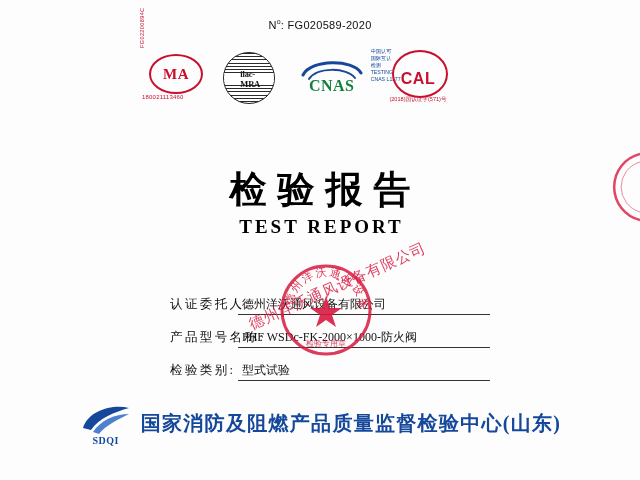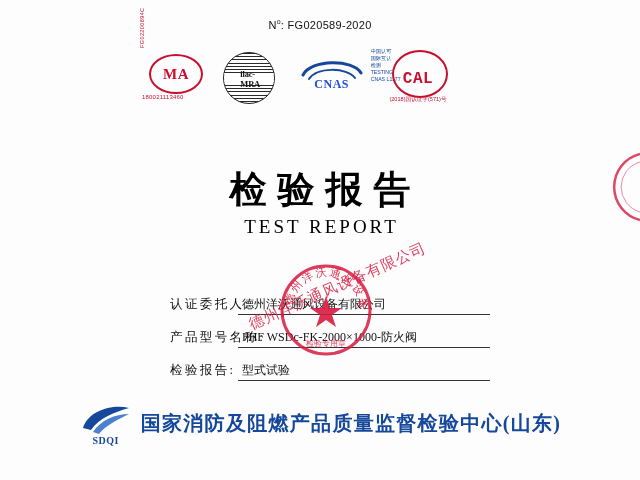--- a/index.html
+++ b/index.html
@@ -164,22 +164,22 @@
     width: 62px;
     height: 26px;
   }
   .cnas-text {
     position: absolute;
     top: 26px;
     width: 100%;
     text-align: center;
     font-family: "Liberation Serif", serif;
     font-weight: bold;
-    font-size: 12px;
-    color: #1d4ed8;
+    font-size: 16px;
+    color: #15803d;
     letter-spacing: 0.5px;
   }
 
   
   .cnas-cn {
     position: absolute;
     left: 76px;
     top: 2px;
     width: 54px;
     font-size: 5.2px;
@@ -204,21 +204,21 @@
   }
   .cal-oval-inner {
     position: absolute;
     left: 0;
     top: 0;
     width: 100%;
     height: 100%;
     display: flex;
     align-items: center;
     justify-content: center;
-    font-family: Liberation Mono, monospace;
+    font-family: Liberation Sans, sans-serif;
     font-weight: bold;
     font-size: 16px;
     color: #c8102e;
     letter-spacing: 0.5px;
   }
   .cal-num {
     position: absolute;
     left: -4px;
     top: 50px;
     width: 72px;
@@ -242,21 +242,21 @@
     text-indent: 11px;
     color: #000;
   }
   .title-en {
     position: absolute;
     top: 216px;
     left: 0;
     width: 640px;
     text-align: center;
     font-family: "Liberation Serif", serif;
-    font-weight: normal;
+    font-weight: bold;
     font-size: 19px;
     letter-spacing: 3px;
     text-indent: 3px;
     color: #000;
   }
 
   
   .fields {
     position: absolute;
     top: 292px;
@@ -452,21 +452,21 @@
       <div class="field-rule"></div>
     </div>
 
     <div class="field-row">
       <div class="field-label">产品型号名称:</div>
       <div class="field-value">FHF WSDc-FK-2000×1000-防火阀</div>
       <div class="field-rule"></div>
     </div>
 
     <div class="field-row">
-      <div class="field-label">检验报告:</div>
+      <div class="field-label">检验类别:</div>
       <div class="field-value">型式试验</div>
       <div class="field-rule"></div>
     </div>
 
   </div>
 
   <svg class="stamp-round" viewBox="0 0 96 96">
     <circle cx="48" cy="48" r="44" fill="none" stroke="#d7193f" stroke-width="3" opacity="0.85"></circle>
     <path id="stamp-arc" d="M 48 48 m -34 0 a 34 34 0 1 1 68 0" fill="none"></path>
     <text font-family="Liberation Serif, serif" font-size="11" fill="#d7193f" opacity="0.9" letter-spacing="2">

